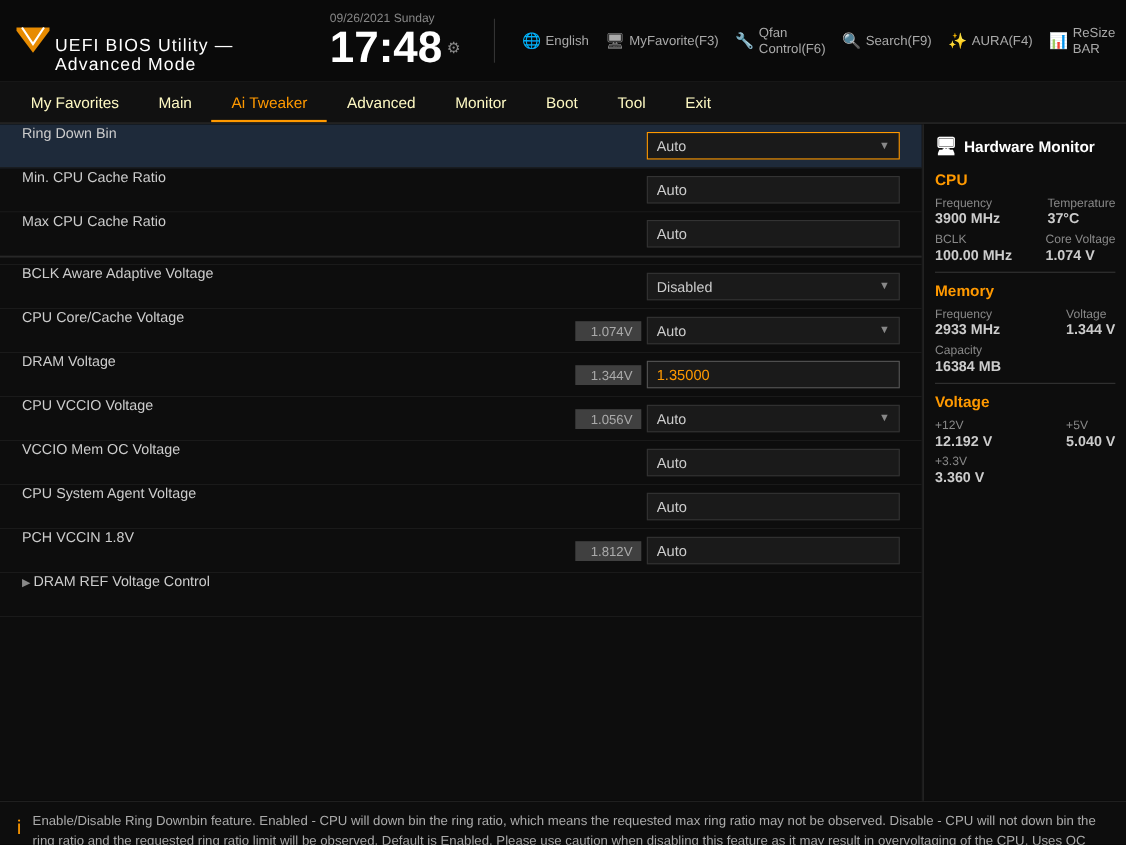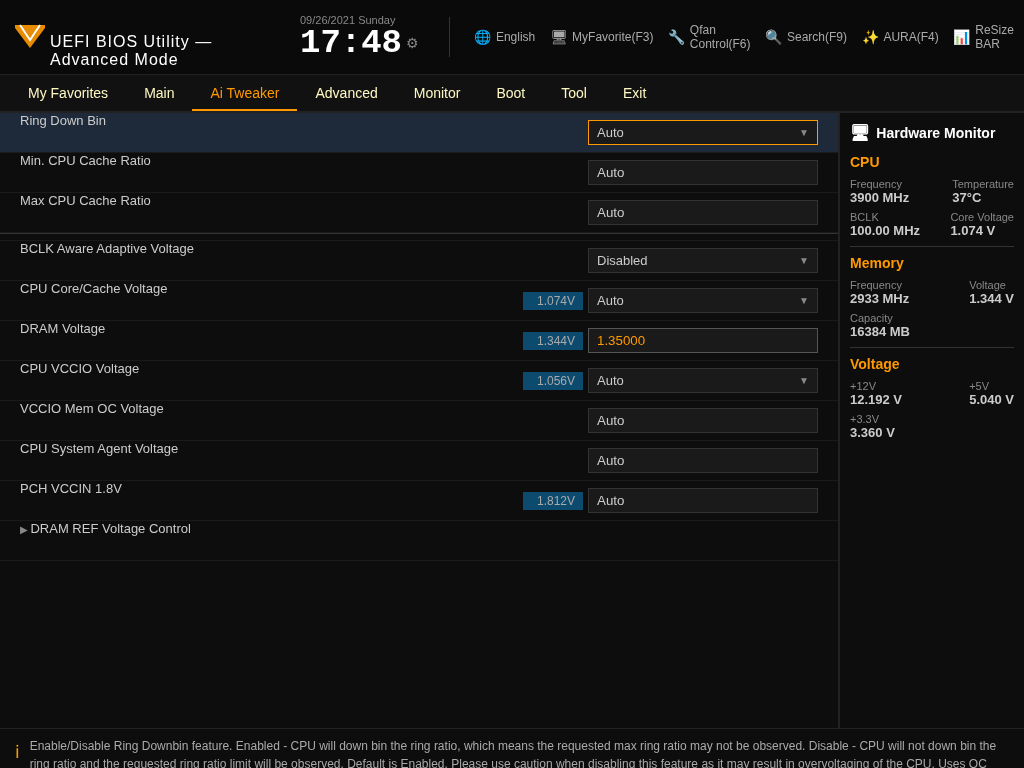--- a/index.html
+++ b/index.html
@@ -46,24 +46,23 @@
       display: flex;
       flex-direction: column;
       margin: 0 15px;
     }
     .date-text {
       color: #888;
       font-size: 11px;
     }
     .time-text {
       color: #fff;
-      font-size: 34px;
+      font-size: 40px;
       font-weight: bold;
       line-height: 1;
-      font-family: Liberation Mono, monospace;
     }
     .gear-icon-inline {
       color: #888;
       font-size: 14px;
     }
     .toolbar-items {
       display: flex;
       align-items: center;
       gap: 15px;
       margin-left: 10px;
@@ -138,21 +137,21 @@
     .setting-label.expandable {
       color: #ccc;
     }
     .setting-label.expandable::before {
       content: '▶ ';
       color: #888;
       font-size: 10px;
     }
 
     .current-val {
-      background: #0c4a6e;
+      background: #404040;
       color: #aaa;
       padding: 2px 8px;
       font-size: 12px;
       min-width: 60px;
       text-align: right;
       margin-right: 5px;
     }
 
     .setting-control {
       display: flex;

